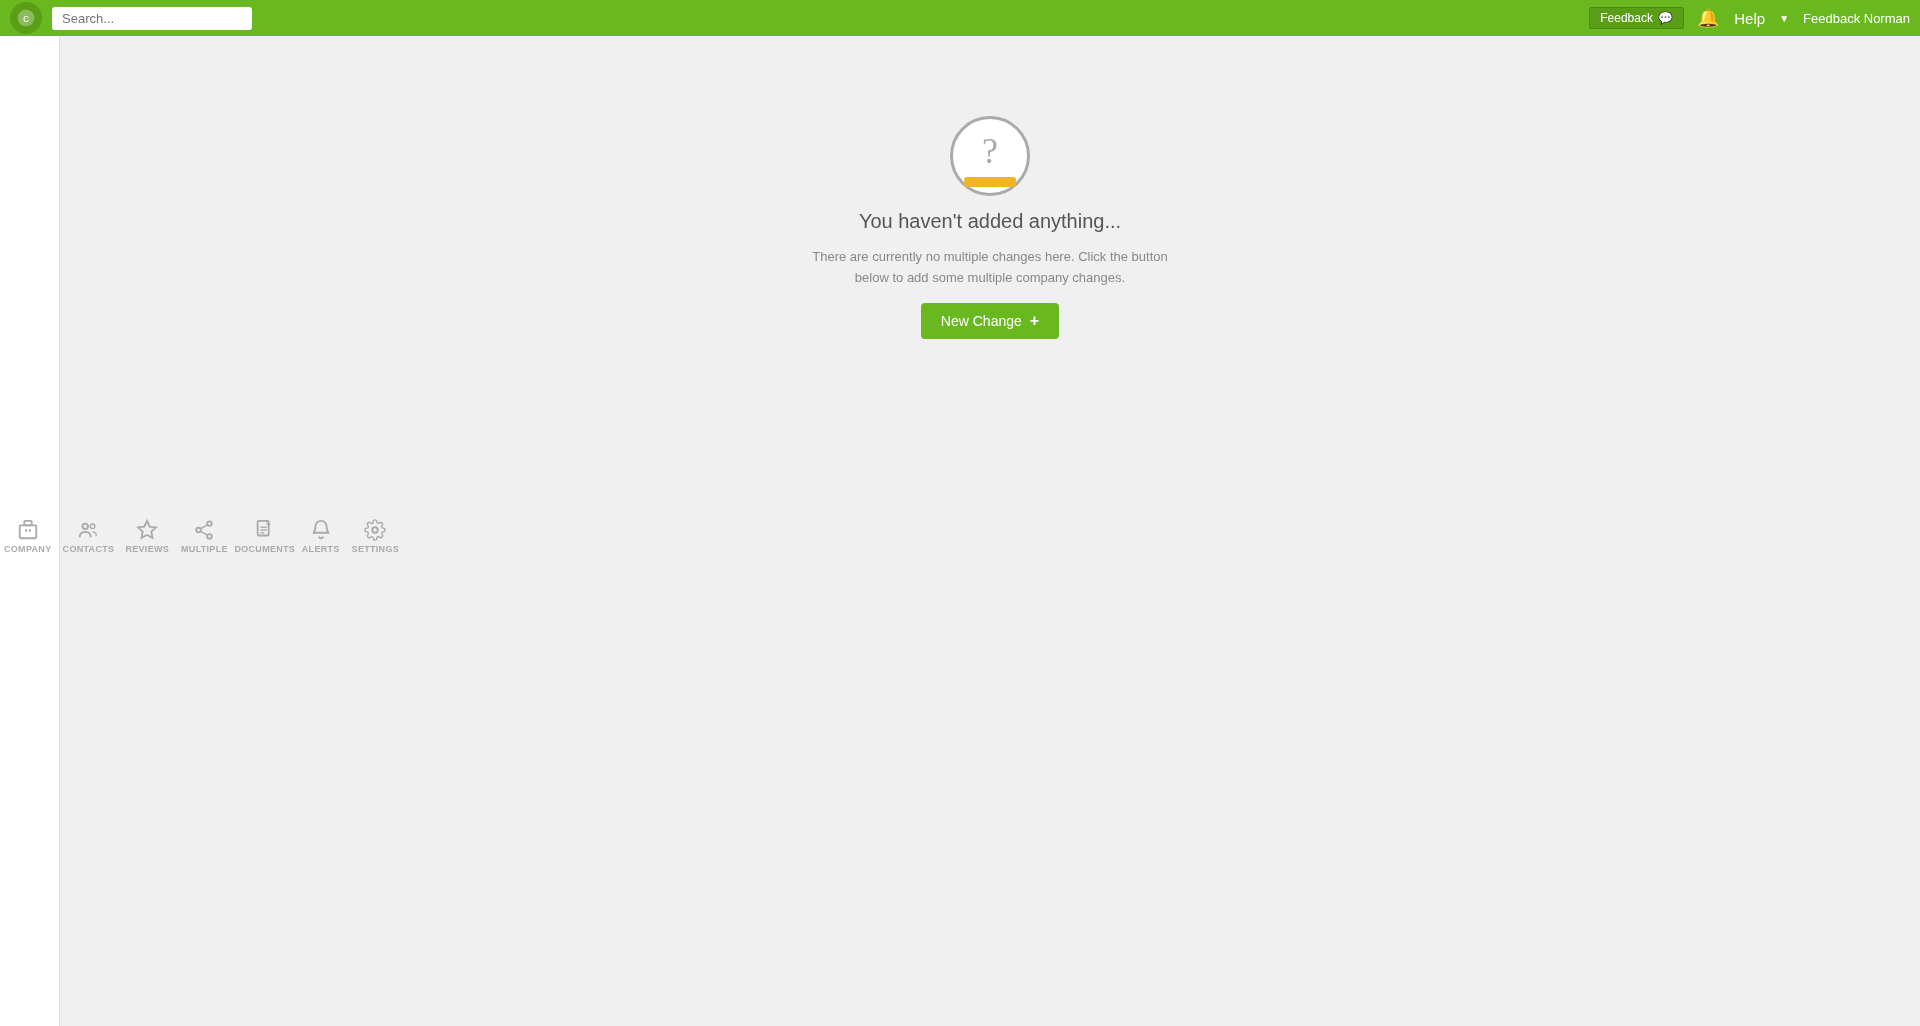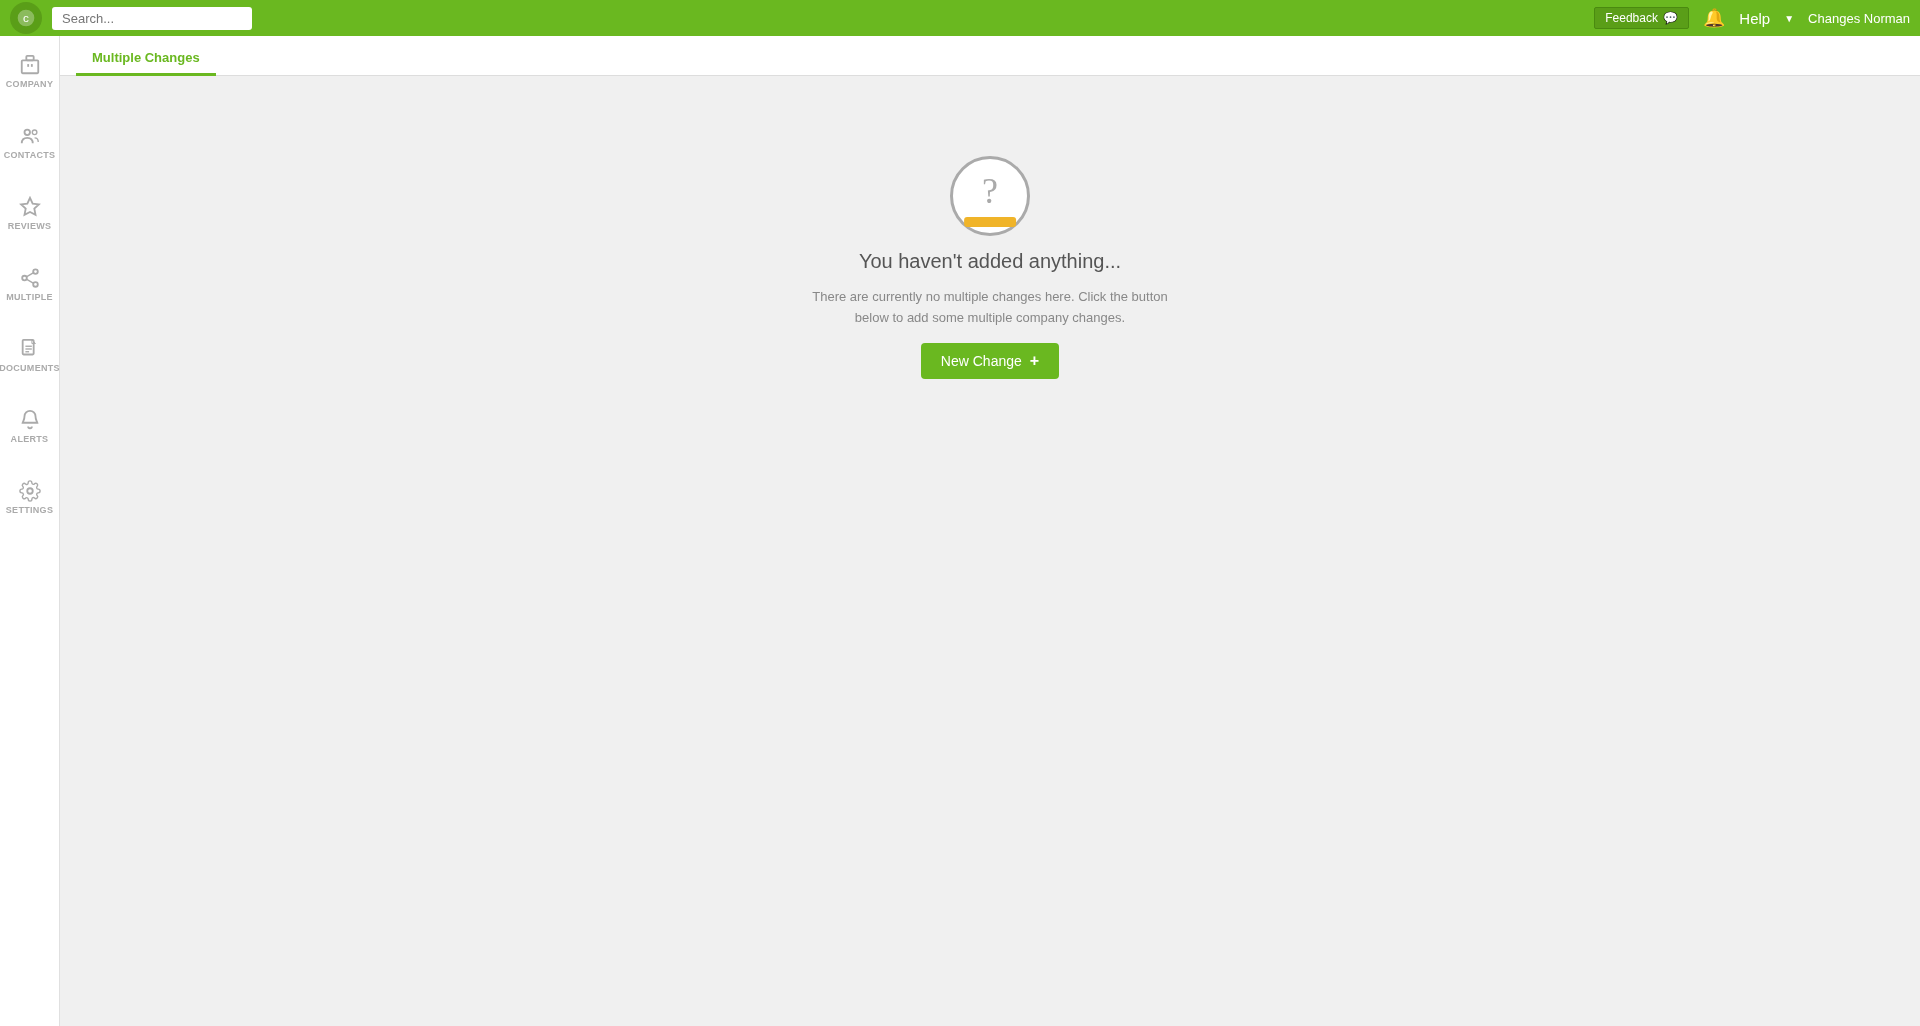--- a/index.html
+++ b/index.html
@@ -58,24 +58,24 @@
     .welcome-text { color: white; font-size: 13px; }
 
     
     .sidebar {
       position: fixed;
       top: 36px; left: 0; bottom: 0;
       width: 60px;
       background: white;
       border-right: 1px solid #e0e0e0;
       display: flex;
-      flex-direction: column;
+      flex-direction: row;
       align-items: center;
       padding-top: 10px;
-      gap: 20px;
+      gap: 4px;
       z-index: 99;
     }
     .sidebar-item {
       display: flex;
       flex-direction: column;
       align-items: center;
       justify-content: center;
       width: 58px;
       padding: 8px 4px;
       cursor: pointer;
@@ -207,21 +207,21 @@
   </div>
   <input class="topbar-search" type="text" placeholder="Search..." style="">
   <div class="topbar-right">
     <button class="feedback-btn">
       <span>Feedback</span>
       <span>💬</span>
     </button>
     <span class="bell-icon">🔔</span>
     <span class="help-link">Help</span>
     <span class="dropdown-arrow">▼</span>
-    <span class="welcome-text">Changes Norman</span>
+    <span class="welcome-text">Feedback Norman</span>
   </div>
 </div>
 
 <div class="sidebar">
 
   <div class="sidebar-item">
     <svg viewBox="0 0 24 24">
       <rect x="3" y="7" width="18" height="14" rx="1" fill="none" stroke="#aaa" stroke-width="2"></rect>
       <rect x="8" y="2" width="8" height="5" rx="1" fill="none" stroke="#aaa" stroke-width="2"></rect>
       <rect x="9" y="11" width="2" height="3" fill="#aaa"></rect>
@@ -282,25 +282,20 @@
       <circle cx="12" cy="12" r="3" fill="none" stroke="#aaa" stroke-width="2"></circle>
       <path d="M19.4 15a1.65 1.65 0 0 0 .33 1.82l.06.06a2 2 0 0 1-2.83 2.83l-.06-.06a1.65 1.65 0 0 0-1.82-.33 1.65 1.65 0 0 0-1 1.51V21a2 2 0 0 1-4 0v-.09A1.65 1.65 0 0 0 9 19.4a1.65 1.65 0 0 0-1.82.33l-.06.06a2 2 0 0 1-2.83-2.83l.06-.06A1.65 1.65 0 0 0 4.68 15a1.65 1.65 0 0 0-1.51-1H3a2 2 0 0 1 0-4h.09A1.65 1.65 0 0 0 4.6 9a1.65 1.65 0 0 0-.33-1.82l-.06-.06a2 2 0 0 1 2.83-2.83l.06.06A1.65 1.65 0 0 0 9 4.68a1.65 1.65 0 0 0 1-1.51V3a2 2 0 0 1 4 0v.09a1.65 1.65 0 0 0 1 1.51 1.65 1.65 0 0 0 1.82-.33l.06-.06a2 2 0 0 1 2.83 2.83l-.06.06A1.65 1.65 0 0 0 19.4 9a1.65 1.65 0 0 0 1.51 1H21a2 2 0 0 1 0 4h-.09a1.65 1.65 0 0 0-1.51 1z" fill="none" stroke="#aaa" stroke-width="1.5"></path>
     </svg>
     <span class="sidebar-item-label">SETTINGS</span>
   </div>
 
 </div>
 
 <div class="main">
 
-  <div class="tab-bar">
-    <div class="tab active">
-      <span>Multiple Changes</span>
-    </div>
-  </div>
 
   <div class="content-area">
     <div class="empty-state">
 
       <div class="question-circle">
         <span class="question-mark">?</span>
       </div>
 
       <h2 class="empty-title">You haven't added anything...</h2>
       <p class="empty-subtitle">There are currently no multiple changes here. Click the button below to add some multiple company changes.</p>

